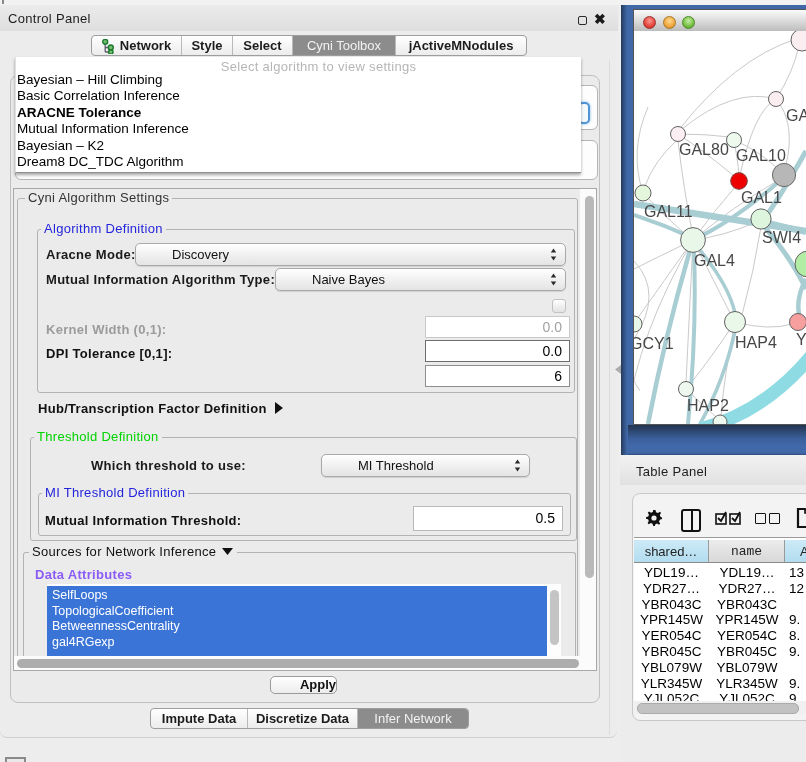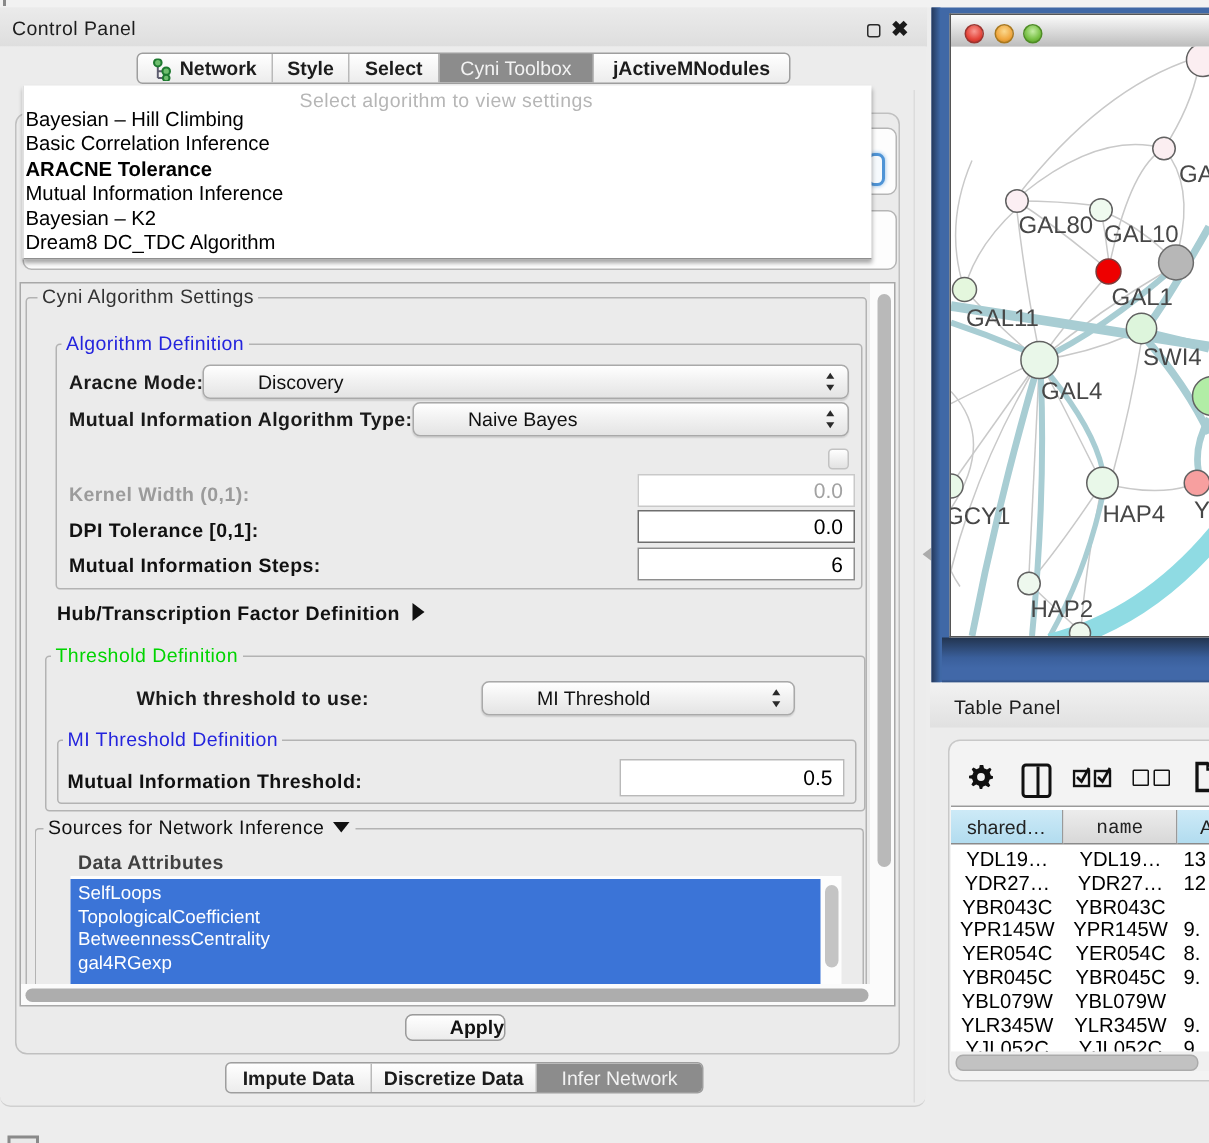--- a/index.html
+++ b/index.html
@@ -82,21 +82,20 @@
   </div>
 
   <div class="abs" style="left:538px;top:110px;width:12px;height:12px;border:1px solid #c2c2c2;border-radius:3px;background:linear-gradient(#fefefe,#e2e2e2);"></div>
 
   <div class="abs t13 b" style="left:32px;top:133px;color:#9b9b9b;">Kernel Width (0,1):</div>
   <div class="fld" style="left:411px;top:127px;width:136px;height:20px;border:1px solid #c9c9c9;color:#a2a2a2;line-height:20px;padding-right:7px;">0.0</div>
 
   <div class="abs t13 b" style="left:32px;top:157px;color:#111;">DPI Tolerance [0,1]:</div>
   <div class="fld" style="left:411px;top:151px;width:136px;height:20px;border:1.5px solid #6e6e6e;color:#000;line-height:20px;padding-right:7px;">0.0</div>
 
-  <div class="abs t13 b" style="left:32px;top:180px;color:#111;">Mutual Information Steps:</div>
   <div class="fld" style="left:411px;top:176px;width:136px;height:20px;border:1px solid #8e8e8e;color:#000;line-height:20px;padding-right:7px;">6</div>
 
   <div class="abs t13 b" style="left:24px;top:212px;color:#111;">Hub/Transcription Factor Definition</div>
   <svg class="abs" style="left:260px;top:212px;" width="10" height="14" viewBox="0 0 10 14">
       <path d="M1 1 L9 7 L1 13 Z" fill="#111"></path>
     </svg>
 
   <div class="grp" style="left:16px;top:248px;width:545px;height:102px;"></div>
   <div class="grplab" style="left:20px;top:241px;color:#00d400;">Threshold Definition</div>
 
@@ -112,35 +111,35 @@
   <div class="grp" style="left:24px;top:304px;width:531px;height:41px;"></div>
   <div class="grplab" style="left:28px;top:297px;color:#2424dd;">MI Threshold Definition</div>
   <div class="abs t13 b" style="left:31px;top:324px;color:#111;">Mutual Information Threshold:</div>
   <div class="fld" style="left:399px;top:317px;width:141px;height:23px;border:1px solid #b9b9b9;color:#000;line-height:23px;padding-right:7px;">0.5</div>
 
   <div class="grp" style="left:9px;top:363px;width:551px;height:119px;border-radius:3px 3px 0 0;border-bottom:none;"></div>
   <div class="grplab" style="left:15px;top:356px;color:#111;">Sources for Network Inference <svg width="13" height="9" viewBox="0 0 13 9" style="margin-left:1px;">
         <path d="M1 1 L12 1 L6.5 8 Z" fill="#111"></path>
       </svg></div>
 
-  <div class="abs t13 b" style="left:38px;top:378px;color:#404040;">Data Attributes</div>
+  <div class="abs t13 b" style="left:21px;top:378px;color:#8b5cf6;">Data Attributes</div>
 
   <div class="abs" style="left:33px;top:395px;width:514px;height:74px;background:#fdfdfd;"></div>
   <div class="abs" style="left:33px;top:397px;width:500px;height:70px;background:#3b74d7;"></div>
   <div class="abs" style="left:38px;top:399px;color:#fff;font-size:12.5px;line-height:15.5px;">SelfLoops<br>TopologicalCoefficient<br>BetweennessCentrality<br>gal4RGexp</div>
   <div class="abs" style="left:536px;top:401px;width:9px;height:55px;background:#c4c4c4;border-radius:5px;"></div>
 
   <div class="abs" style="left:566px;top:0;width:18px;height:467px;background:#fbfbfb;"></div>
   <div class="abs" style="left:571px;top:7px;width:9px;height:382px;background:#b9b9b9;border-radius:5px;"></div>
   <div class="abs" style="left:0;top:467px;width:584px;height:16px;background:#fbfbfb;"></div>
   <div class="abs" style="left:3px;top:470px;width:562px;height:9px;background:#adadad;border-radius:5px;"></div>
 </div>
 
 <div class="abs" style="left:15px;top:57px;width:565px;height:115px;background:#ffffff;border-left:1px solid #e0e0e0;border-bottom:1px solid #8f8f8f;box-shadow:0 2px 3px rgba(0,0,0,.35);z-index:50;"></div>
-<div class="abs t13" style="left:0;top:59px;width:595px;text-align:center;color:#b6b6b6;z-index:51;">Select algorithm to view settings</div>
+<div class="abs t13" style="left:0;top:59px;width:595px;text-align:center;color:#b6b6b6;z-index:51;padding-left:21px;">Select algorithm to view settings</div>
 <div class="abs" style="left:17px;top:72px;font-size:13.5px;color:#000;line-height:16.4px;z-index:51;">Bayesian – Hill Climbing<br>Basic Correlation Inference<br><span class="b">ARACNE Tolerance</span><br>Mutual Information Inference<br>Bayesian – K2<br>Dream8 DC_TDC Algorithm</div>
 
 <svg class="abs" style="left:615px;top:365px;" width="6" height="9" viewBox="0 0 6 9">
     <path d="M6 0 L0 4.5 L6 9 Z" fill="#ababab"></path>
   </svg>
 
 <div class="abs" style="left:270px;top:676px;width:67px;height:18px;border:1px solid #9b9b9b;border-radius:5px;background:linear-gradient(#ffffff,#ececec);box-sizing:border-box;text-align:right;font-size:13px;font-weight:bold;color:#111;line-height:16px;">Apply</div>
 
 <div class="seg" style="left:150px;top:708px;">
   <div class="cell" style="width:97px;">Impute Data</div>

